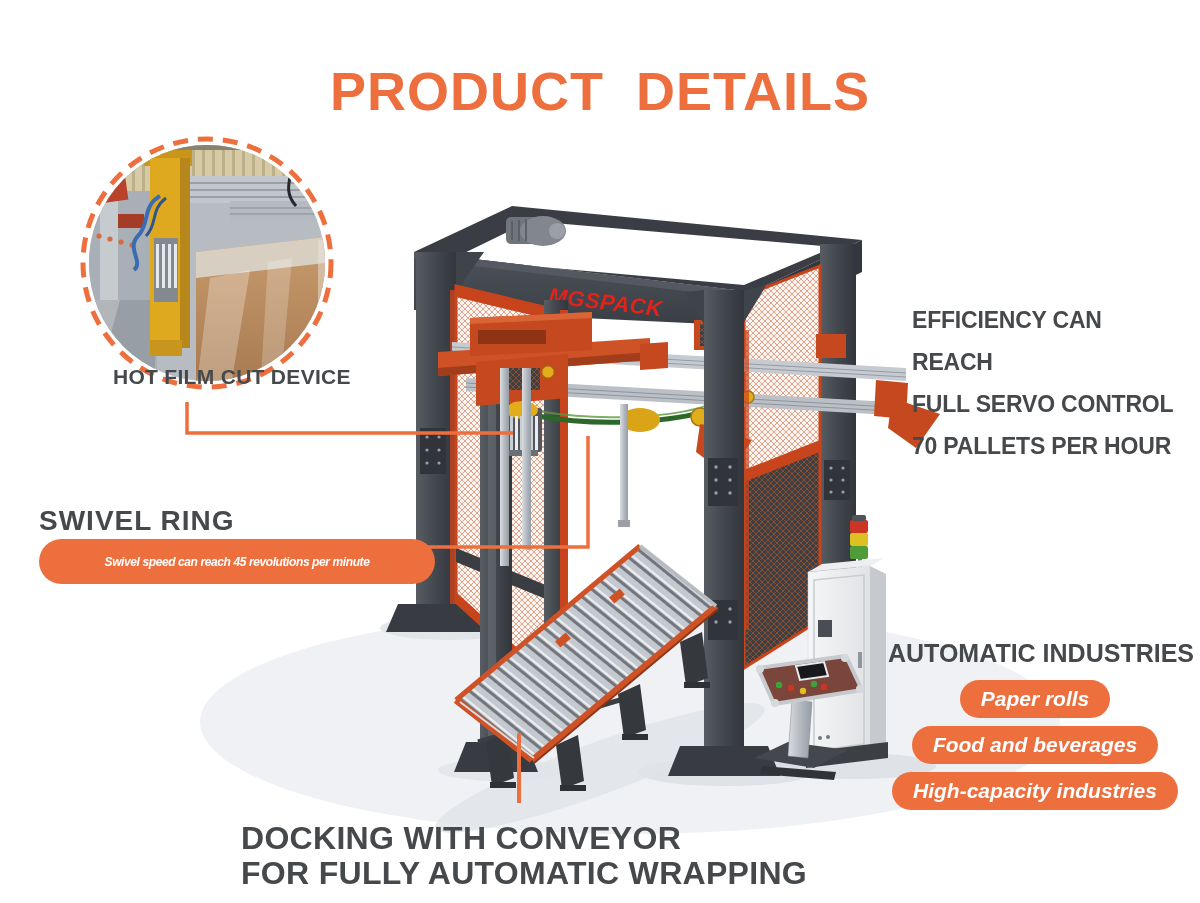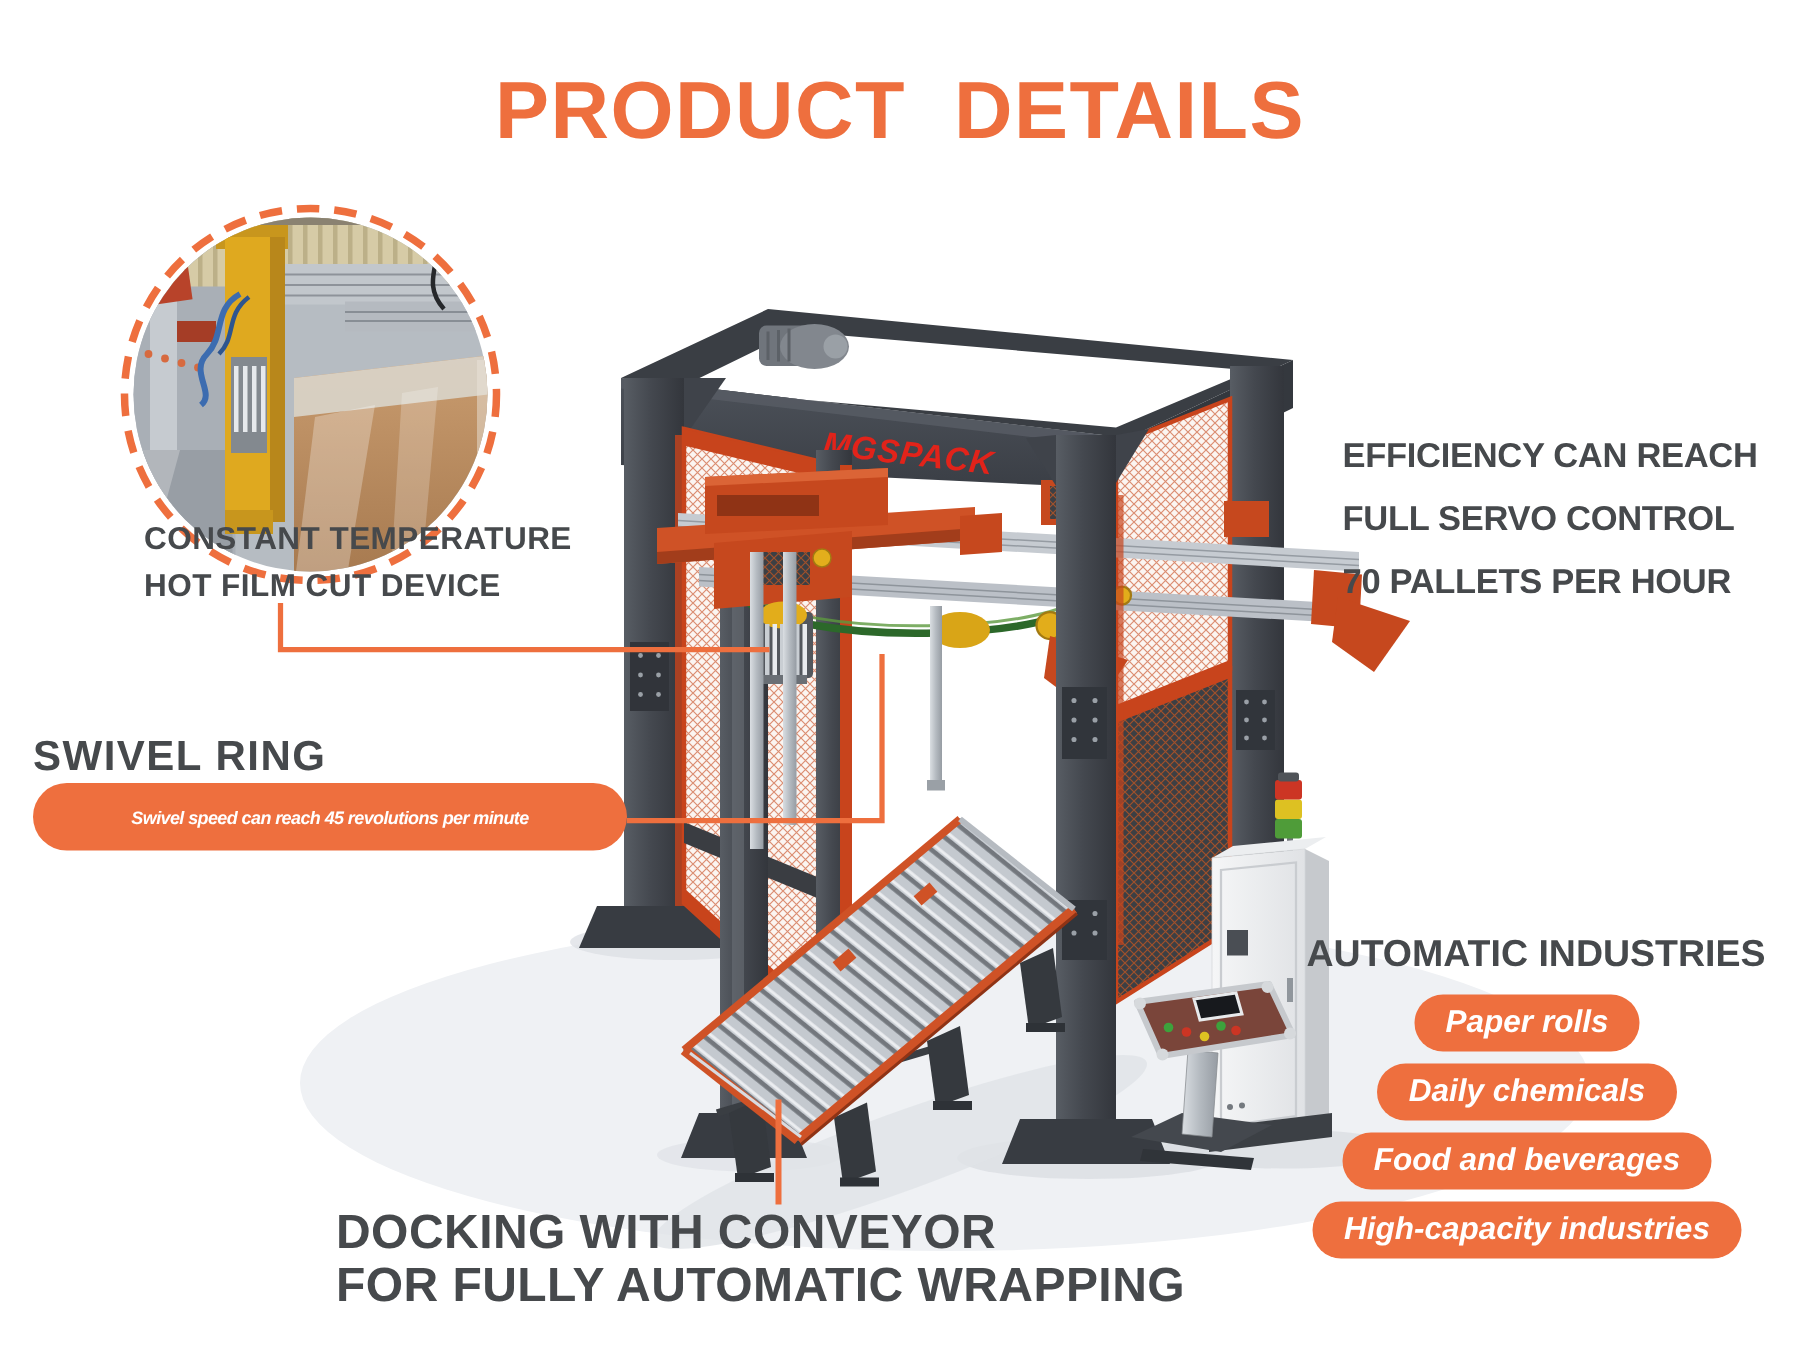--- a/index.html
+++ b/index.html
@@ -1,20 +1,20 @@
 <!DOCTYPE html>
 <html style="--accent: #EE6F3E; --heading: #46494C;"><head>
 <meta charset="utf-8">
 <style>
   :root{ --accent:#EE6F3E; --heading:#46494C; }
   html,body{margin:0;padding:0;background:#ffffff;}
   body{width:1200px;height:903px;font-family:"Liberation Sans",sans-serif;}
   .stage{position:relative;width:1200px;height:903px;overflow:hidden;background:#fff;}
   .stage svg{position:absolute;left:0;top:0;}
-  .abs{position:absolute;margin:0;}
+  .abs{position:absolute;margin:17px;}
   .title{left:0;right:0;top:46px;text-align:center;font-size:54px;line-height:56px;
          font-weight:bold;color:var(--accent);letter-spacing:1px;word-spacing:16px;}
   .film-caption{left:96px;top:344px;font-size:21px;line-height:31px;font-weight:bold;
          color:var(--heading);letter-spacing:.3px;}
   .swivel-heading{left:22px;top:488px;width:396px;text-align:left;font-size:28px;
          font-weight:bold;color:var(--heading);letter-spacing:1px;}
   .swivel-badge{left:22px;top:522px;width:396px;height:45px;background:var(--accent);
          border-radius:23px;color:#fff;font-style:italic;font-weight:bold;font-size:12px;
          letter-spacing:-0.4px;display:flex;align-items:center;justify-content:center;
          white-space:nowrap;}
@@ -325,37 +325,35 @@
   </g>
 
   <path d="M187,402 V433 H513" fill="none" stroke="#EE6F3E" stroke-width="3.5"></path>
   <path d="M418,547 H588 V436" fill="none" stroke="#EE6F3E" stroke-width="3.5"></path>
   <path d="M519,733 V803" fill="none" stroke="#EE6F3E" stroke-width="4"></path>
 </svg>
 
   <h1 class="abs title">PRODUCT DETAILS</h1>
 
   <div class="abs film-caption">
-    <div>CONSTANT TEMPERATURE</div>
     <div>HOT FILM CUT DEVICE</div>
   </div>
 
   <div class="abs swivel-heading">SWIVEL RING</div>
   <div class="abs swivel-badge">Swivel speed can reach 45 revolutions per minute</div>
 
   <div class="abs servo-note">
     <div>EFFICIENCY CAN REACH</div>
     <div>FULL SERVO CONTROL</div>
     <div>70 PALLETS PER HOUR</div>
   </div>
 
   <div class="abs industries-heading">AUTOMATIC INDUSTRIES</div>
   <div class="abs industry-tags">
     <div class="industry-tag">Paper rolls</div>
-    <div class="industry-tag">Daily chemicals</div>
     <div class="industry-tag">Food and beverages</div>
     <div class="industry-tag">High-capacity industries</div>
   </div>
 
   <div class="abs docking-note">
     <div>DOCKING WITH CONVEYOR</div>
     <div>FOR FULLY AUTOMATIC WRAPPING</div>
   </div>
 
 </div>

